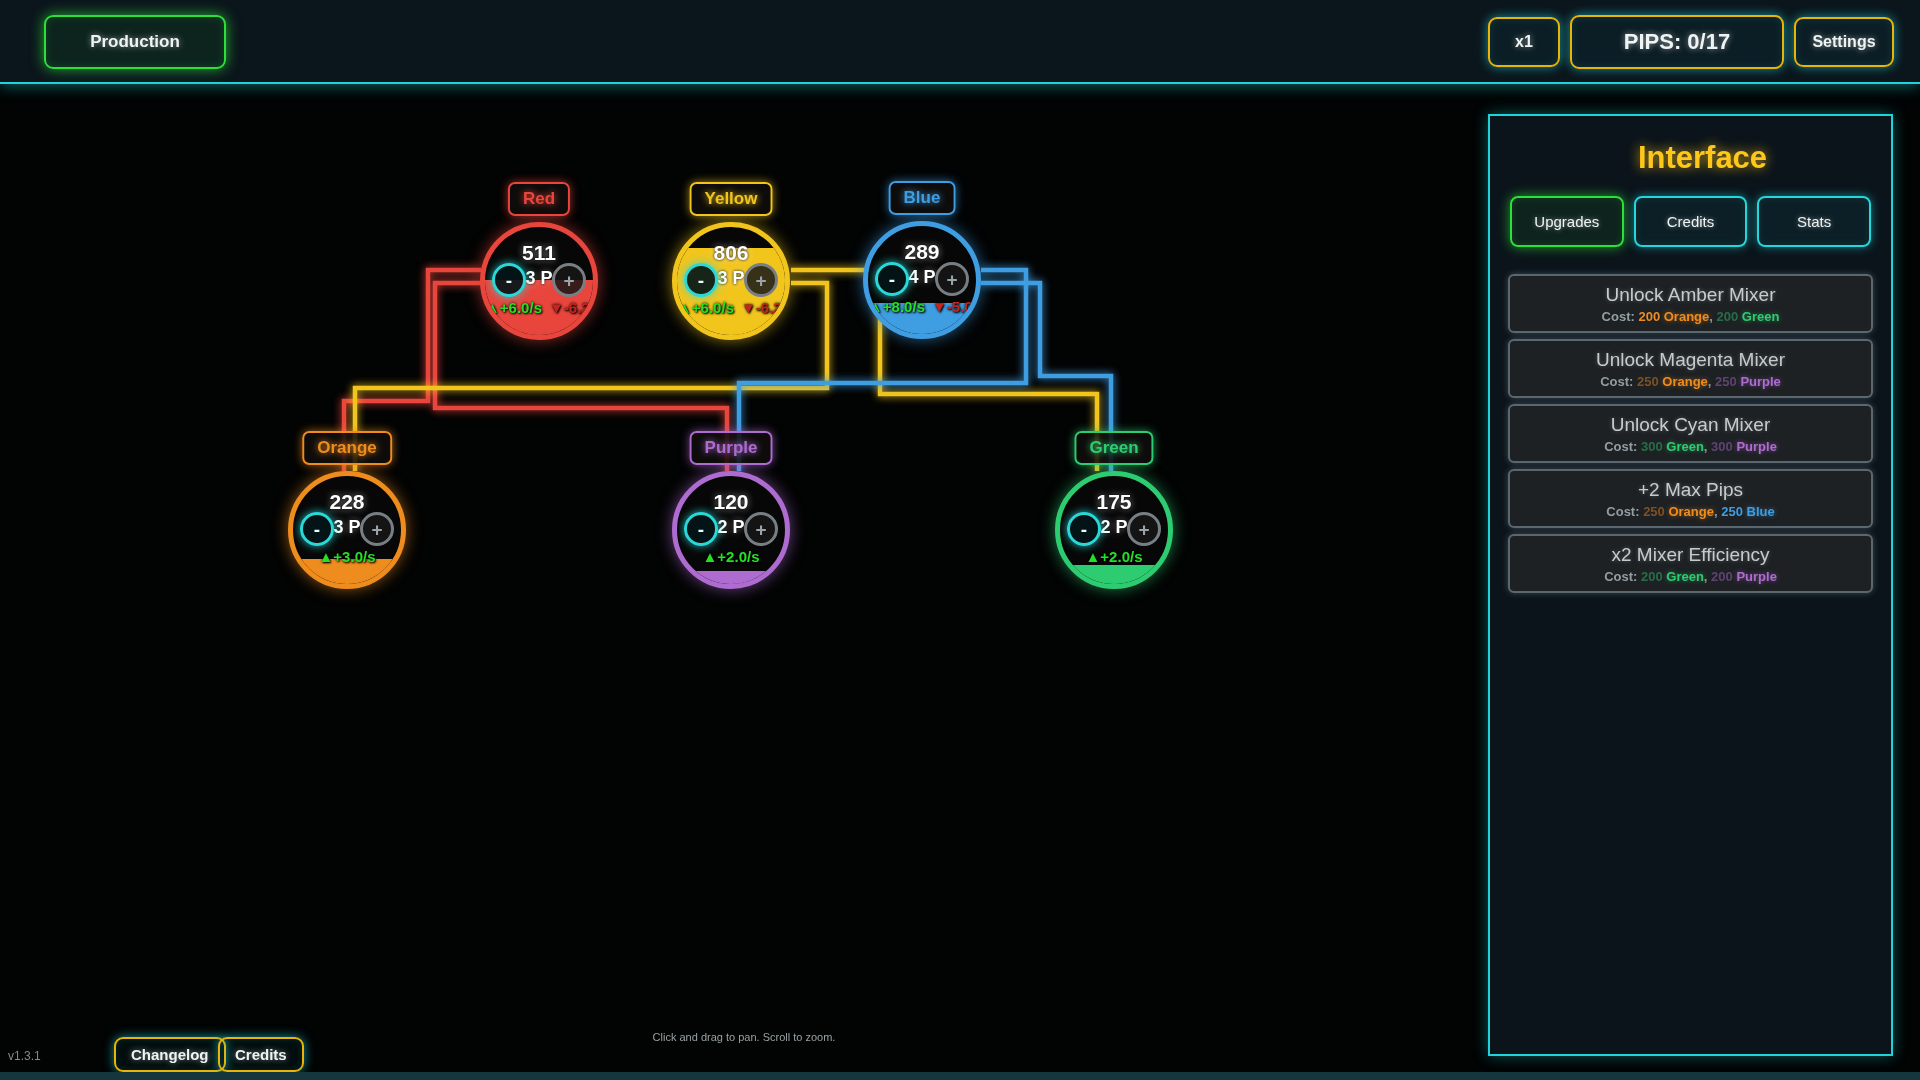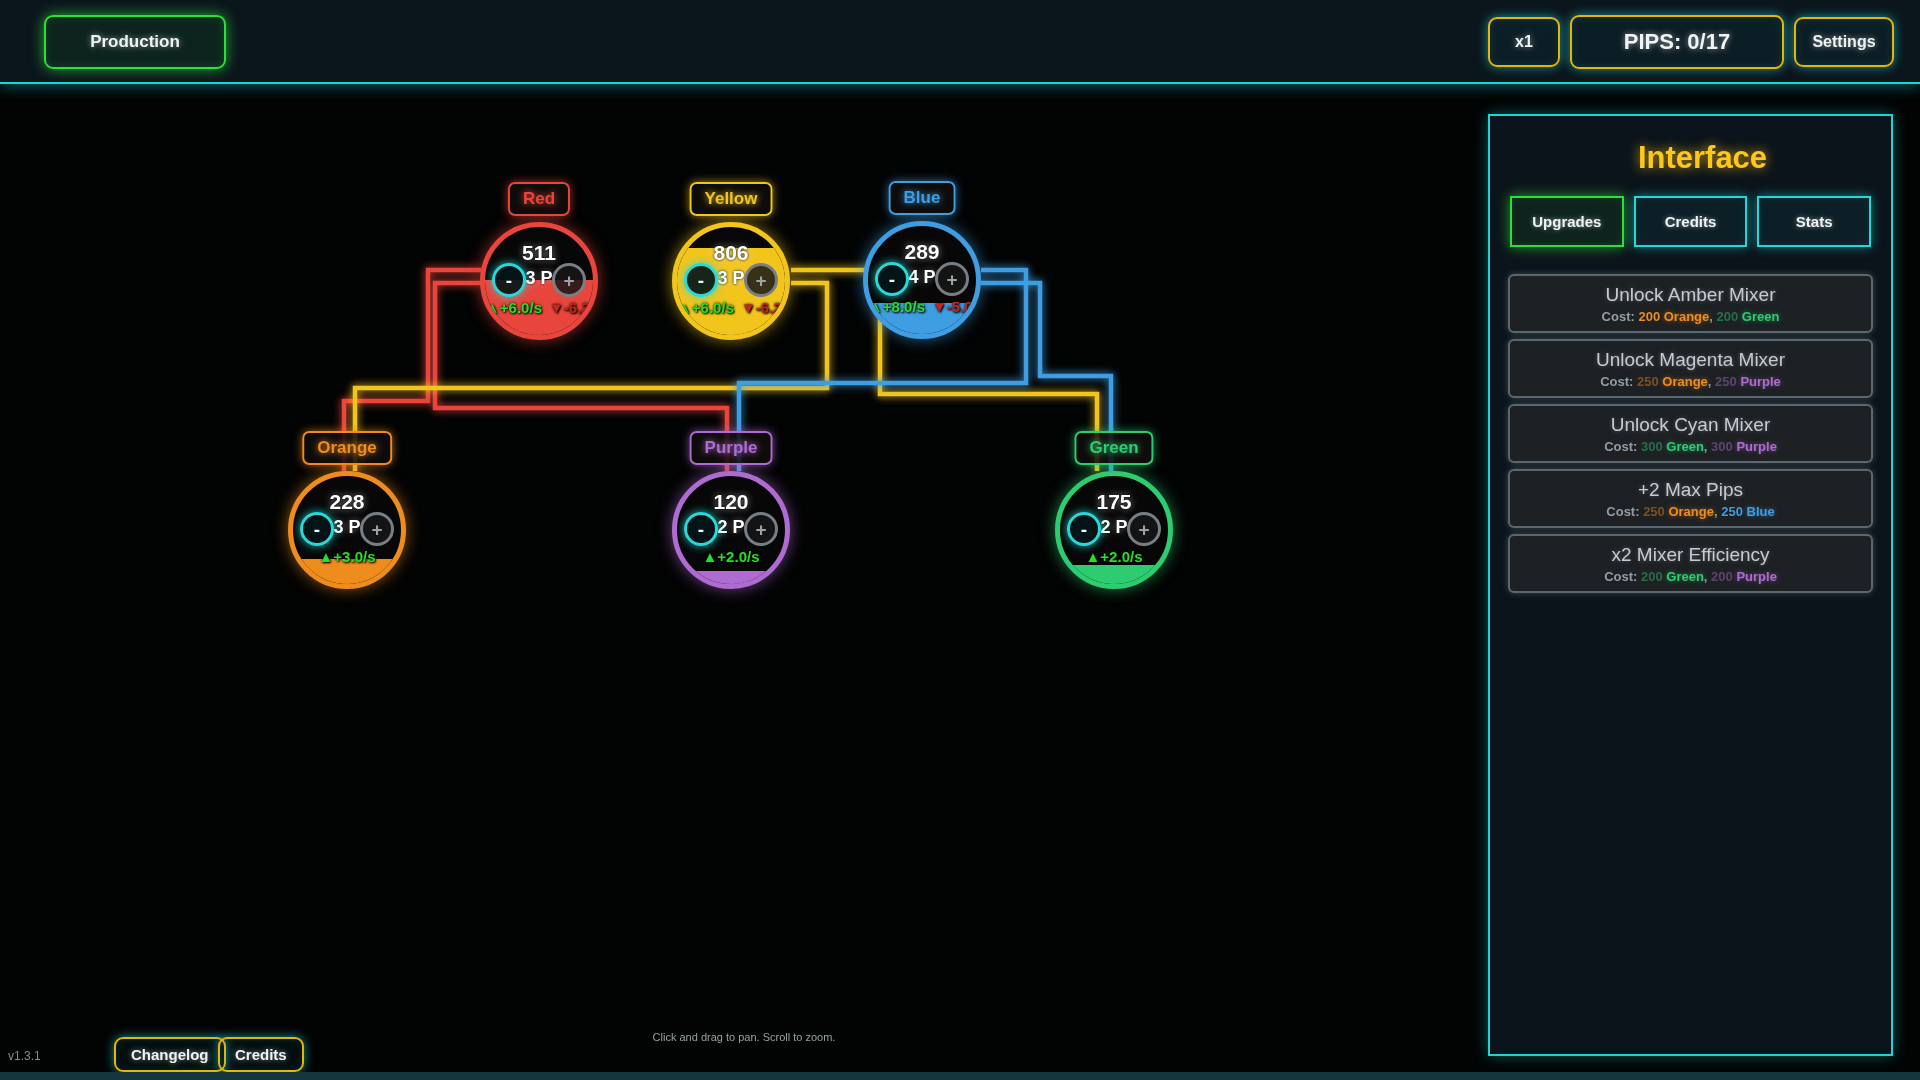--- a/index.html
+++ b/index.html
@@ -45,22 +45,22 @@
     font-size:15px;font-weight:bold;white-space:nowrap;text-shadow:0 0 3px #000,1px 1px 2px #000;}
   .gain{color:#23e223;}
   .loss{color:#c2261f;margin-left:7px;}
 
   
   .panel{position:absolute;left:1488px;top:114px;width:405px;height:942px;box-sizing:border-box;
     background:#0b141b;border:2px solid #1fd3d8;box-shadow:0 0 14px rgba(31,211,216,.4);z-index:20;}
   .panel-title{margin-top:24px;text-align:center;font-size:31px;font-weight:bold;color:#ffc61c;
     text-shadow:0 0 12px rgba(255,198,28,.8);padding-left:24px;}
   .tabs{display:flex;gap:10px;padding:0 20px;margin-top:20px;}
-  .tab{flex:1;height:47px;display:flex;align-items:center;justify-content:center;border-radius:0;
-    font-size:15px;font-weight:bold;color:#eef3f3;cursor:pointer;text-shadow:0 0 5px rgba(255,255,255,.5);}
+  .tab{flex:1;height:47px;display:flex;align-items:center;justify-content:center;border-radius:8px;
+    font-size:15px;font-weight:normal;color:#eef3f3;cursor:pointer;text-shadow:0 0 5px rgba(255,255,255,.5);}
   .tab.active{border:2px solid #2ede3a;background:rgba(46,222,58,.08);
     box-shadow:0 0 12px rgba(46,222,58,.7), inset 0 0 8px rgba(46,222,58,.15);}
   .tab.inactive{border:2px solid #25d6da;background:rgba(37,214,218,.06);
     box-shadow:0 0 10px rgba(37,214,218,.55), inset 0 0 8px rgba(37,214,218,.1);}
   .upgrades{display:flex;flex-direction:column;gap:6px;padding:0 18px;margin-top:27px;}
   .upgrade{height:59px;box-sizing:border-box;border:2px solid #5b676e;border-radius:6px;
     background:#1e2124;display:flex;flex-direction:column;align-items:center;justify-content:center;
     gap:3px;cursor:pointer;box-shadow:0 0 6px rgba(160,175,185,.35);}
   .up-name{font-size:19px;font-weight:normal;color:#c6cccd;text-shadow:0 0 4px rgba(200,210,212,.35);}
   .up-cost{font-size:13px;font-weight:bold;}

